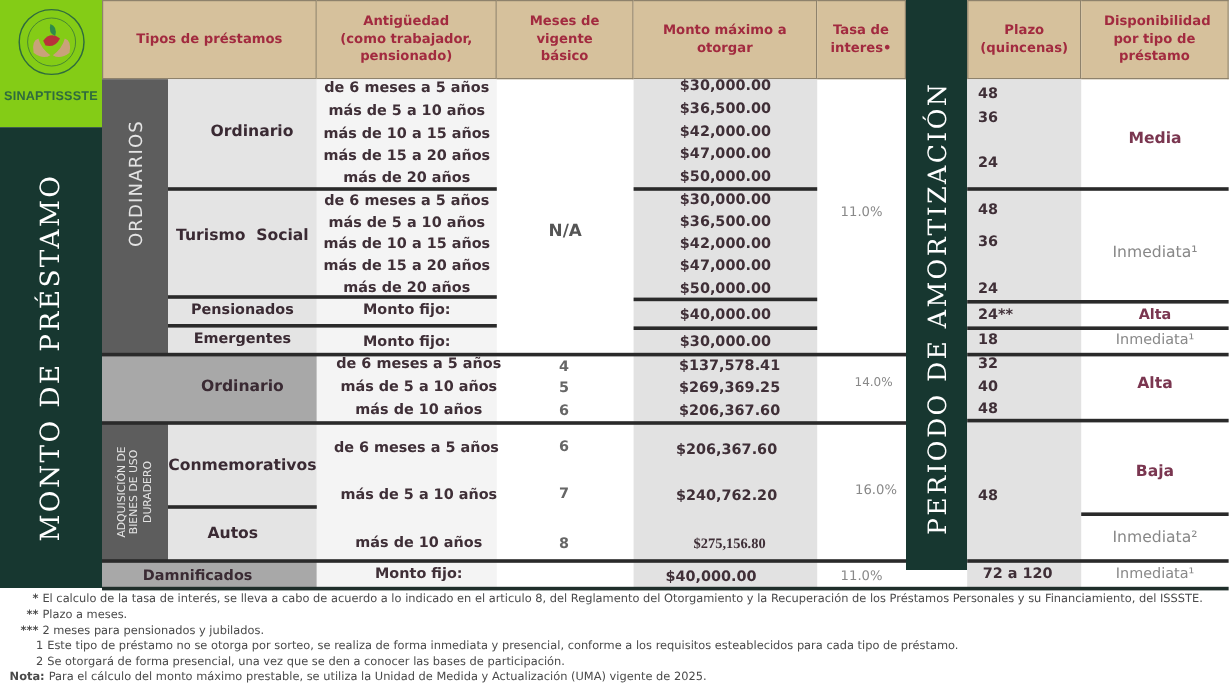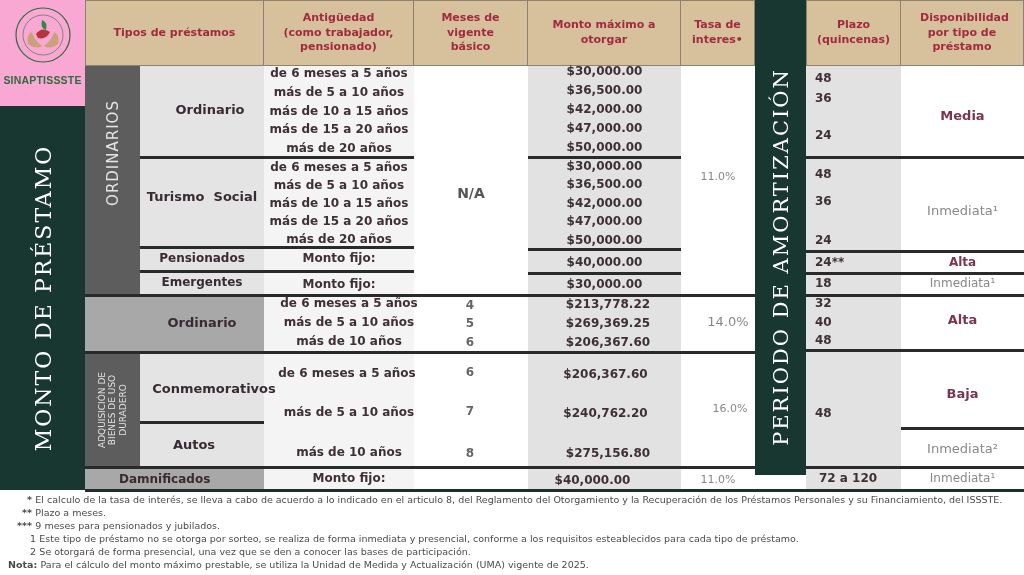--- a/index.html
+++ b/index.html
@@ -16,21 +16,21 @@
   .dark { color: #3a2a33; }
   .grey { color: #888888; font-weight: normal; }
   .plum { color: #7a3650; }
   .hl { position: absolute; height: 3px; background: #2a2a2a; }
   .cell { position: absolute; }
   .foot { position: absolute; left: 0; font-size: 9.5px; color: #4a4a4a; white-space: nowrap; font-weight: bold; }
 </style>
 </head>
 <body>
 
-<div class="abs" style="left:0;top:0;width:85px;height:106px;background:#f9a8d4;">
+<div class="abs" style="left:0;top:0;width:85px;height:106px;background:#84cc16;">
   <svg class="abs" style="left:14px;top:6px;" width="58" height="58" viewBox="0 0 58 58">
     <circle cx="29" cy="29" r="27" fill="none" stroke="#2f6b3e" stroke-width="1.2"></circle>
     <circle cx="29" cy="29" r="20" fill="none" stroke="#2f6b3e" stroke-width="0.6"></circle>
     <path d="M14 38 Q12 28 18 26 Q20 34 28 40 Q22 44 14 38Z" fill="#c9a27a"></path>
     <path d="M44 38 Q46 28 40 26 Q38 34 30 40 Q36 44 44 38Z" fill="#c9a27a"></path>
     <path d="M22 28 Q28 20 36 26 Q32 34 24 32Z" fill="#b8323a"></path>
     <path d="M28 14 Q34 16 32 24 Q26 22 28 14Z" fill="#2f8a4a"></path>
   </svg>
   <div class="abs" style="left:0;top:74px;width:85px;text-align:center;font-size:10.5px;font-weight:bold;color:#2f6b3e;font-family:'Liberation Sans',sans-serif;letter-spacing:0.2px;">SINAPTISSSTE</div>
 </div>
@@ -159,43 +159,43 @@
 <div class="t" style="left:815px;width:50px;top:276px;text-align:left;">18</div>
 <div class="t grey" style="left:901px;width:123px;top:276px;">Inmediata¹</div>
 
 <div class="t dark" style="left:140px;width:124px;top:315px;font-size:13px;">Ordinario</div>
 <div class="t" style="left:264px;width:170px;top:296px;">de 6 meses a 5 años</div>
 <div class="t" style="left:264px;width:170px;top:315px;">más de 5 a 10 años</div>
 <div class="t" style="left:264px;width:170px;top:334px;">más de 10 años</div>
 <div class="t grey" style="left:440px;width:60px;top:298px;font-weight:bold;color:#666;">4</div>
 <div class="t grey" style="left:440px;width:60px;top:316px;font-weight:bold;color:#666;">5</div>
 <div class="t grey" style="left:440px;width:60px;top:335px;font-weight:bold;color:#666;">6</div>
-<div class="t" style="left:528px;width:160px;top:297px;">$213,778.22</div>
+<div class="t" style="left:528px;width:160px;top:297px;">$137,578.41</div>
 <div class="t" style="left:528px;width:160px;top:316px;">$269,369.25</div>
 <div class="t" style="left:528px;width:160px;top:335px;">$206,367.60</div>
-<div class="t grey" style="left:681px;width:94px;top:314px;font-size:13px;">14.0%</div>
+<div class="t grey" style="left:681px;width:94px;top:314px;font-size:10px;">14.0%</div>
 <div class="t" style="left:815px;width:40px;top:296px;text-align:left;">32</div>
 <div class="t" style="left:815px;width:40px;top:315px;text-align:left;">40</div>
 <div class="t" style="left:815px;width:40px;top:333px;text-align:left;">48</div>
 <div class="t plum" style="left:901px;width:123px;top:312px;font-size:13px;">Alta</div>
 
-<div class="t dark" style="left:140px;width:124px;top:381px;font-size:13px;margin-left:12px;">Conmemorativos</div>
+<div class="t dark" style="left:140px;width:124px;top:381px;font-size:13px;">Conmemorativos</div>
 <div class="t dark" style="left:140px;width:108px;top:437px;font-size:13px;">Autos</div>
 
 <div class="t" style="left:264px;width:166px;top:366px;">de 6 meses a 5 años</div>
 <div class="t" style="left:264px;width:170px;top:405px;">más de 5 a 10 años</div>
 <div class="t" style="left:264px;width:170px;top:445px;">más de 10 años</div>
 
 <div class="t" style="left:440px;width:60px;top:365px;color:#666;">6</div>
 <div class="t" style="left:440px;width:60px;top:404px;color:#666;">7</div>
 <div class="t" style="left:440px;width:60px;top:446px;color:#666;">8</div>
 
 <div class="t" style="left:528px;width:155px;top:367px;">$206,367.60</div>
 <div class="t" style="left:528px;width:155px;top:406px;">$240,762.20</div>
-<div class="t" style="left:528px;width:160px;top:446px;">$275,156.80</div>
+<div class="t" style="left:528px;width:160px;top:446px;font-family:Liberation Serif, serif;">$275,156.80</div>
 
 <div class="t grey" style="left:681px;width:74px;top:402px;font-size:11px;margin-left:12px;">16.0%</div>
 <div class="t" style="left:815px;width:40px;top:406px;text-align:left;">48</div>
 <div class="t plum" style="left:901px;width:123px;top:386px;font-size:13px;">Baja</div>
 <div class="t grey" style="left:901px;width:123px;top:441px;font-size:13px;">Inmediata²</div>
 
 <div class="t dark" style="left:85px;width:179px;top:472px;text-align:left;padding-left:34px;">Damnificados</div>
 <div class="t" style="left:264px;width:170px;top:471px;">Monto fijo:</div>
 <div class="t" style="left:516px;width:153px;top:473px;">$40,000.00</div>
 <div class="t grey" style="left:681px;width:74px;top:473px;font-size:11px;">11.0%</div>
@@ -206,21 +206,21 @@
   <div class="foot" style="top:494px;left:18px;">
     <span style="display:inline-block;width:14px;text-align:right;">*</span>
     <span style="font-weight:normal;">El calculo de la tasa de interés, se lleva a cabo de acuerdo a lo indicado en el articulo 8, del Reglamento del Otorgamiento y la Recuperación de los Préstamos Personales y su Financiamiento, del ISSSTE.</span>
   </div>
   <div class="foot" style="top:507px;left:16px;">
     <span style="display:inline-block;width:16px;text-align:right;">**</span>
     <span style="font-weight:normal;">Plazo a meses.</span>
   </div>
   <div class="foot" style="top:520px;left:10px;">
     <span style="display:inline-block;width:22px;text-align:right;">***</span>
-    <span style="font-weight:normal;">9 meses para pensionados y jubilados.</span>
+    <span style="font-weight:normal;">2 meses para pensionados y jubilados.</span>
   </div>
   <div class="foot" style="top:533px;left:30px;">
     <span style="font-weight:normal;">1</span>
     <span style="font-weight:normal;">Este tipo de préstamo no se otorga por sorteo, se realiza de forma inmediata y presencial, conforme a los requisitos esteablecidos para cada tipo de préstamo.</span>
   </div>
   <div class="foot" style="top:546px;left:30px;">
     <span style="font-weight:normal;">2</span>
     <span style="font-weight:normal;">Se otorgará de forma presencial, una vez que se den a conocer las bases de participación.</span>
   </div>
   <div class="foot" style="top:559px;left:8px;">

